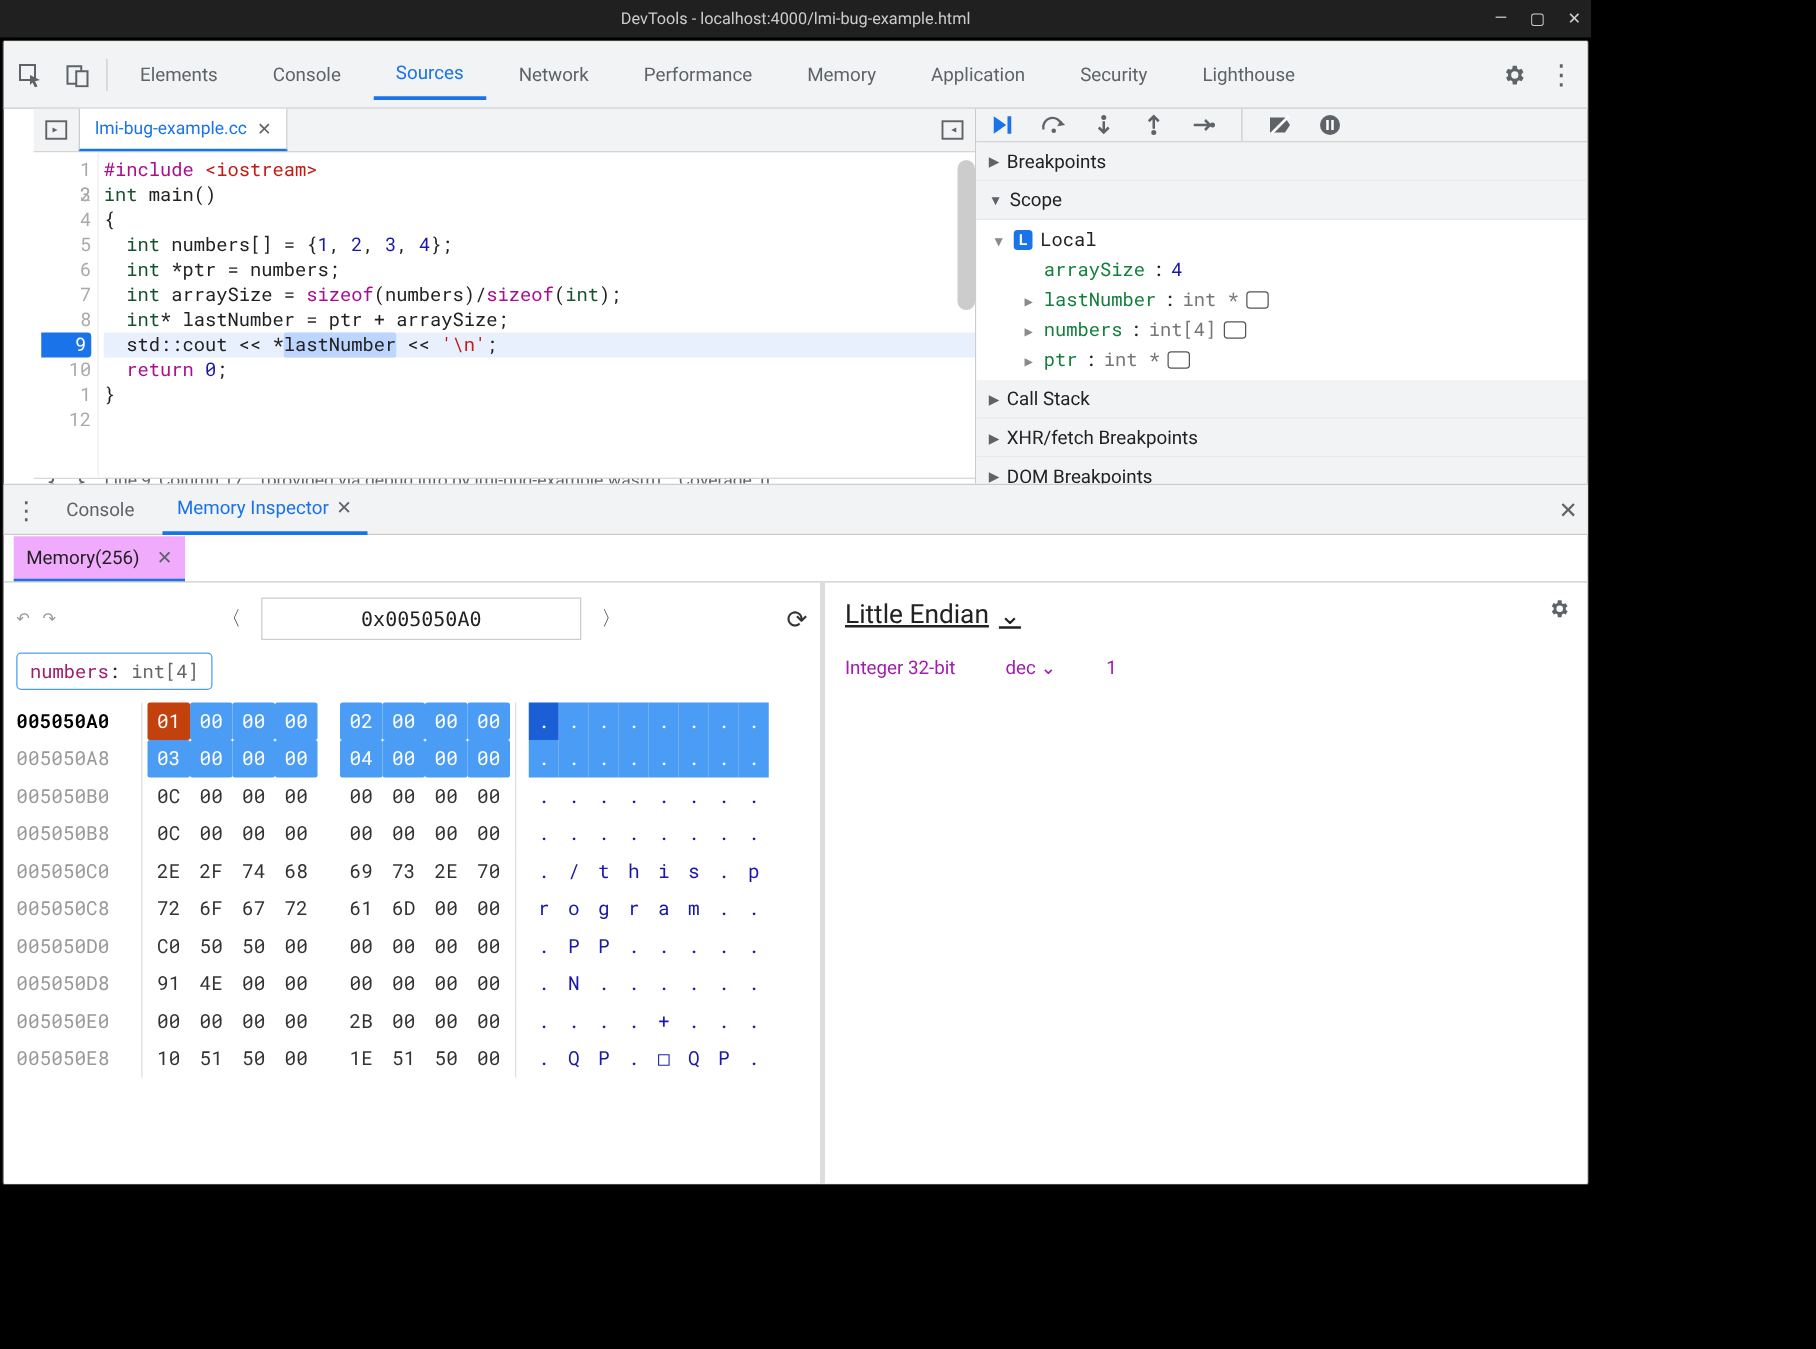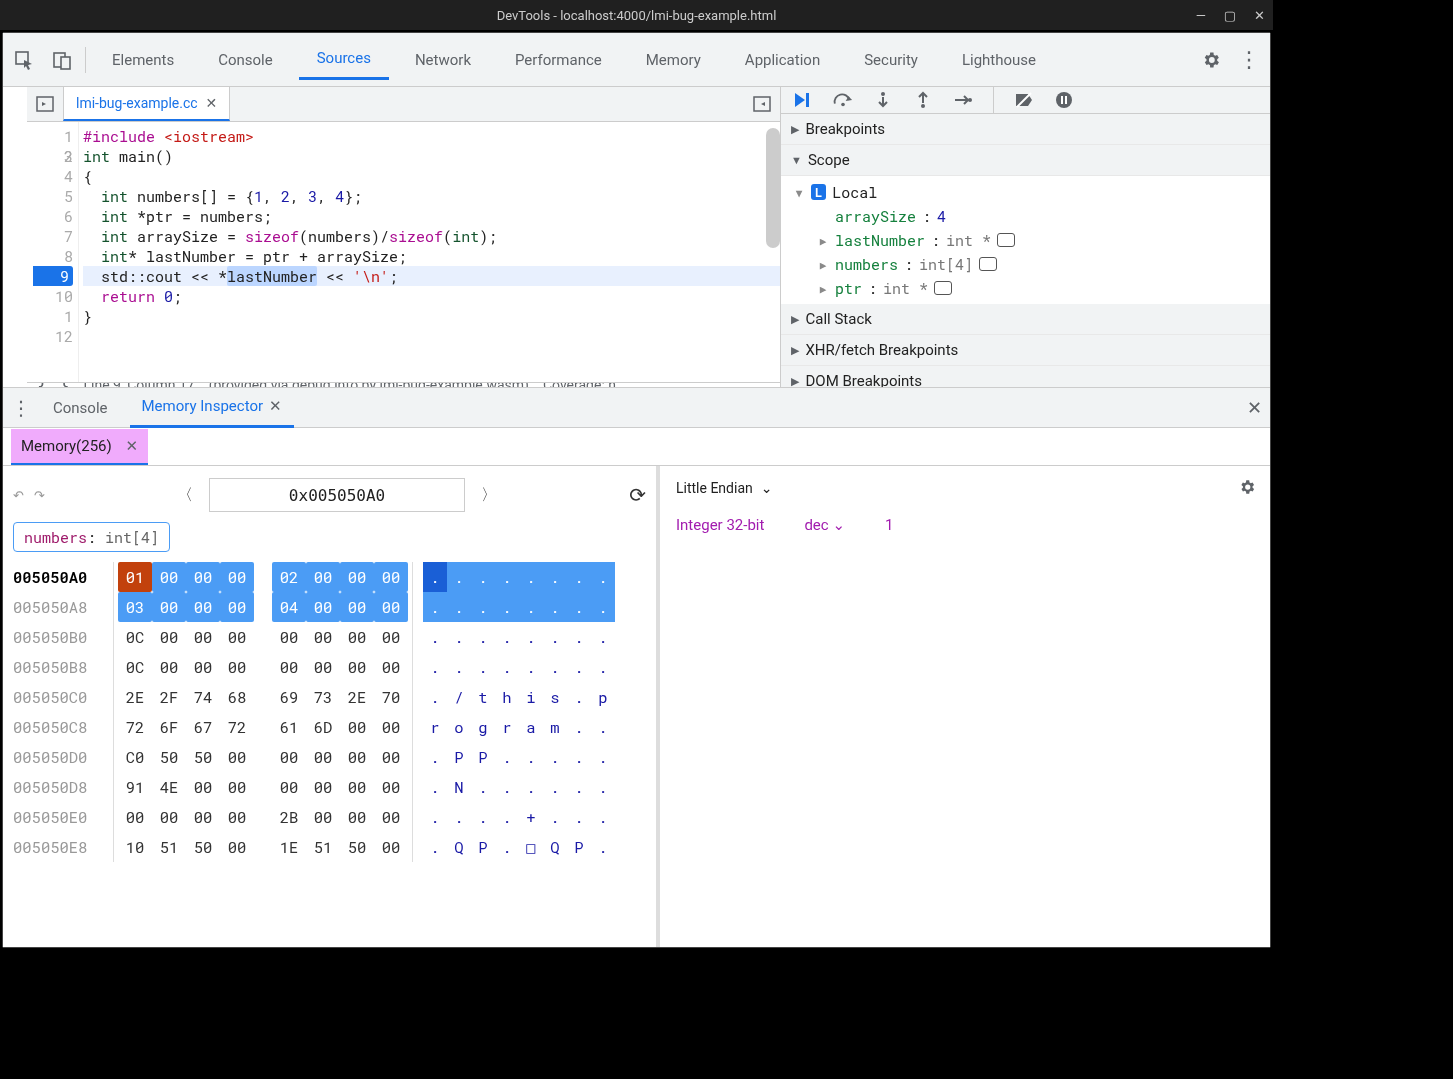--- a/index.html
+++ b/index.html
@@ -117,21 +117,21 @@
   .hex-addr.cur { color:#000; font-weight:600;}
   .hex-bytes { display:flex; gap:0; padding:0 4px; border-left:1px solid #ddd;}
   .hex-byte { width:34px; text-align:center; color:#333; border-radius:2px;}
   .hex-gap { width:18px; }
   .hex-byte.hl { background:#4b9cf5; color:#fff;}
   .hex-byte.hl.first { background:#c2410c; }
   .ascii { display:flex; gap:0; padding-left:10px; border-left:1px solid #ddd;}
   .ascii .c { width:24px; text-align:center; color:#1a1aa6;}
   .ascii .c.hl { background:#4b9cf5; color:#fff;}
   .ascii .c.hl.first { background:#1a5fd6;}
-  .mem-right .endian-row { display:flex; align-items:flex-start; gap:8px; font-size:14px; margin-bottom:20px;}
+  .mem-right .endian-row { display:flex; align-items:flex-start; gap:8px; font-size:21px; margin-bottom:20px;text-decoration:underline;}
   .mem-right .val-row { display:flex; align-items:center; gap:40px; font-size:15px; color:#a21caf;}
   .gear { position:absolute; right:14px; top:12px; color:#5f6368;}
   svg { display:block; }
 </style>
 </head>
 <body>
 
 <div class="window-frame">
   <div class="titlebar">
     <span>DevTools - localhost:4000/lmi-bug-example.html</span>

